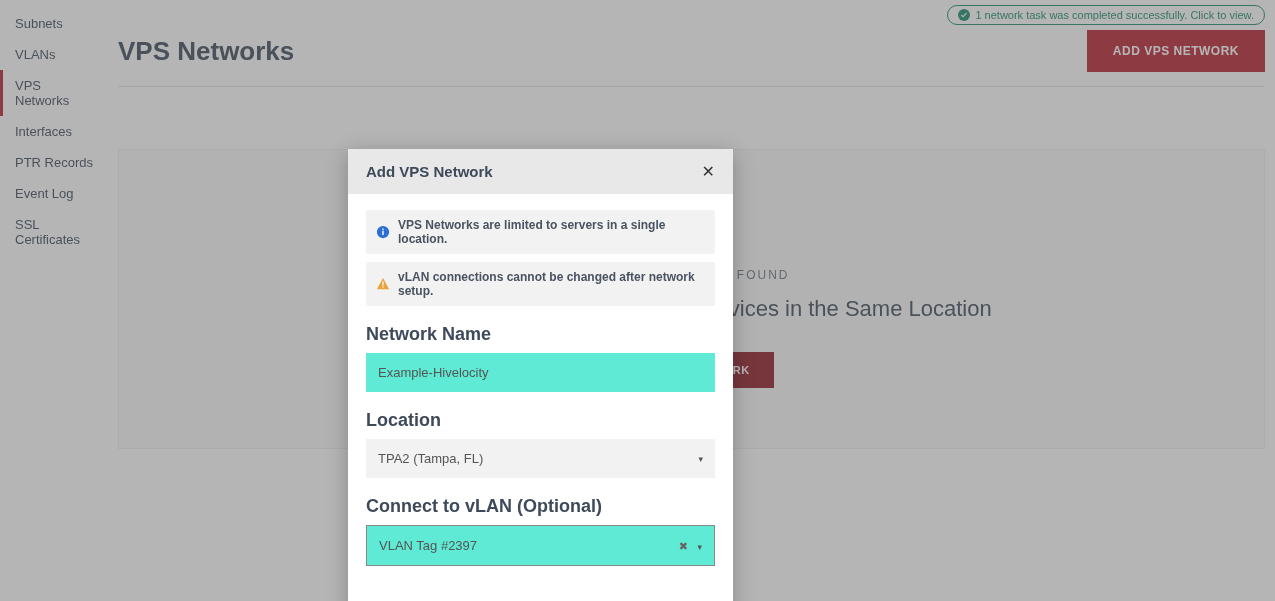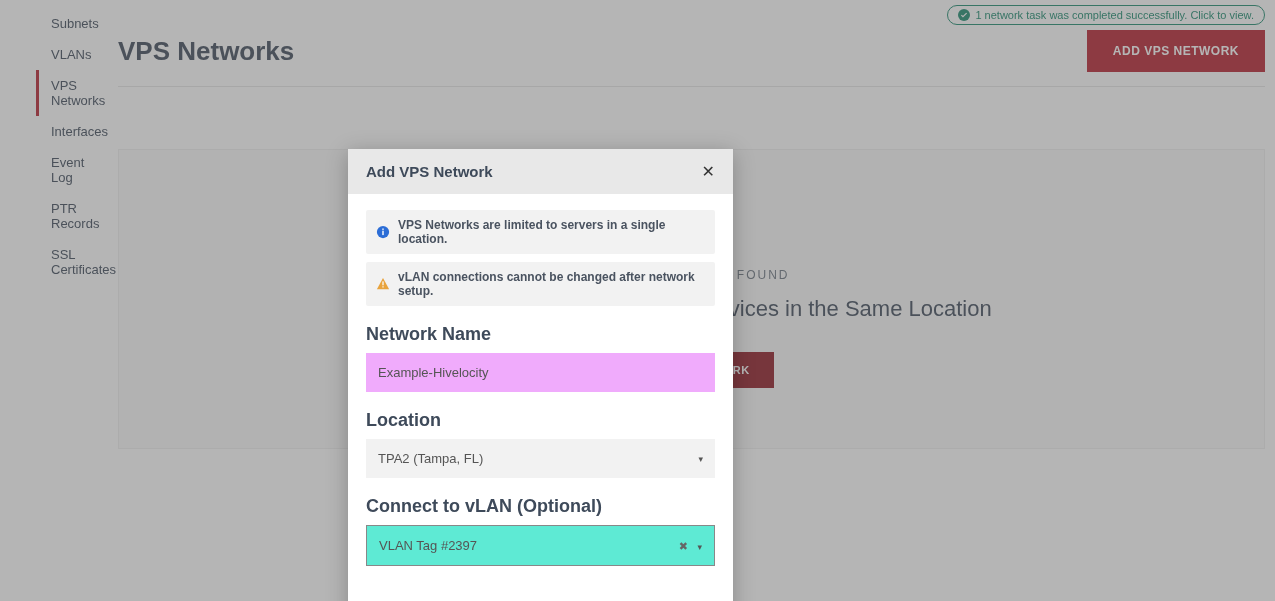--- a/index.html
+++ b/index.html
@@ -1,17 +1,17 @@
 <!DOCTYPE html>
 <html><head>
 <meta charset="utf-8">
 <style>
   *{box-sizing:border-box;margin:0;padding:0;font-family:-apple-system,BlinkMacSystemFont,"Segoe UI",Arial,sans-serif;}
   body{width:1275px;height:601px;background:#fff;position:relative;overflow:hidden;color:#3e4a5a;}
-  .sidebar{position:absolute;left:0;top:0;width:108px;padding-top:8px;padding-left:36px;}
+  .sidebar{position:absolute;left:0;top:0;width:108px;padding-top:8px;}
   .sidebar-item{display:block;padding:8px 12px;font-size:13px;color:#3e4a5a;cursor:pointer;border-left:3px solid transparent;}
   .sidebar-item.active{border-left:3px solid #b7202e;color:#3e4a5a;font-weight:500;}
   .main{position:absolute;left:118px;top:0;right:10px;}
   .page-header{display:flex;justify-content:space-between;align-items:center;padding:30px 0 14px 0;border-bottom:1px solid #e6e6e6;}
   .page-title{font-size:26px;font-weight:700;color:#3e4a5a;}
   .add-btn{background:#b7202e;color:#fff;font-weight:700;font-size:12px;letter-spacing:.5px;padding:14px 26px;border:none;cursor:pointer;}
   .notif{position:absolute;top:5px;right:10px;border:1px solid #1c8a6e;border-radius:12px;padding:3px 10px;font-size:11px;color:#1c8a6e;display:flex;align-items:center;gap:5px;background:#fff;}
   .notif svg{width:12px;height:12px;}
   .empty-card{margin-top:62px;background:#fafafa;border:1px solid #eee;padding:70px 20px 60px 20px;text-align:center;}
   .empty-icon{width:30px;height:30px;border:4px solid #3e4a5a;border-radius:6px;margin:0 auto 18px auto;display:block;}
@@ -20,39 +20,39 @@
   .empty-btn{background:#8f1923;color:#fff;font-weight:700;font-size:11px;letter-spacing:.5px;padding:12px 24px;border:none;cursor:pointer;}
   .overlay{position:absolute;inset:0;background:rgba(90,90,90,0.45);}
   .modal{position:absolute;left:348px;top:149px;width:385px;background:#fff;box-shadow:0 4px 20px rgba(0,0,0,.25);}
   .modal-header{background:#e8e8e8;padding:14px 18px;display:flex;justify-content:space-between;align-items:center;}
   .modal-title{font-size:15px;font-weight:700;color:#3e4a5a;}
   .modal-close{font-size:16px;cursor:pointer;color:#333;background:none;border:none;line-height:1;}
   .modal-body{padding:16px 18px 10px 18px;}
   .alert{background:#f2f2f2;border-radius:2px;padding:8px 10px;font-size:12px;color:#4a5360;display:flex;align-items:center;gap:8px;margin-bottom:8px;font-weight:bold;}
   .alert svg{flex:0 0 14px;}
   .form-label{font-size:18px;font-weight:600;color:#3e4a5a;margin-top:18px;margin-bottom:8px;display:block;}
-  .text-input{width:100%;background:#f0abfc;border:none;padding:12px 12px;font-size:13px;color:#555;}
+  .text-input{width:100%;background:#5eead4;border:none;padding:12px 12px;font-size:13px;color:#555;}
   .select{width:100%;background:#f2f2f2;border:none;padding:12px 12px;font-size:13px;color:#555;text-align:center;cursor:pointer;display:flex;justify-content:space-between;align-items:center;}
   .select.bordered{background:#5eead4;border:1px solid #888;}
   .caret{font-size:9px;color:#555;}
   .clear-x{font-size:11px;margin-right:6px;color:#666;}
   .modal-footer{padding:18px;display:flex;justify-content:flex-end;gap:10px;margin-top:30px;}
   .btn-cancel{background:#ededed;border:1px solid #d6d6d6;color:#555;font-size:12px;font-weight:600;padding:10px 18px;cursor:pointer;}
   .btn-primary{background:#5b5b5b;border:none;color:#fff;font-size:12px;font-weight:700;padding:10px 18px;cursor:pointer;letter-spacing:.3px;}
 </style>
 </head>
 <body>
 
 <div class="sidebar">
   <a class="sidebar-item">Subnets</a>
   <a class="sidebar-item">VLANs</a>
   <a class="sidebar-item active">VPS Networks</a>
   <a class="sidebar-item">Interfaces</a>
+  <a class="sidebar-item">PTR Records</a>
   <a class="sidebar-item">Event Log</a>
-  <a class="sidebar-item">PTR Records</a>
   <a class="sidebar-item">SSL Certificates</a>
 </div>
 
 <div class="notif">
   <svg viewBox="0 0 16 16">
       <circle cx="8" cy="8" r="8" fill="#1c8a6e"></circle>
       <path d="M4.5 8.2l2.1 2.1 4.9-4.9" stroke="#fff" stroke-width="1.6" fill="none"></path>
     </svg>
   <span>1 network task was completed successfully. Click to view.</span>
 </div>

